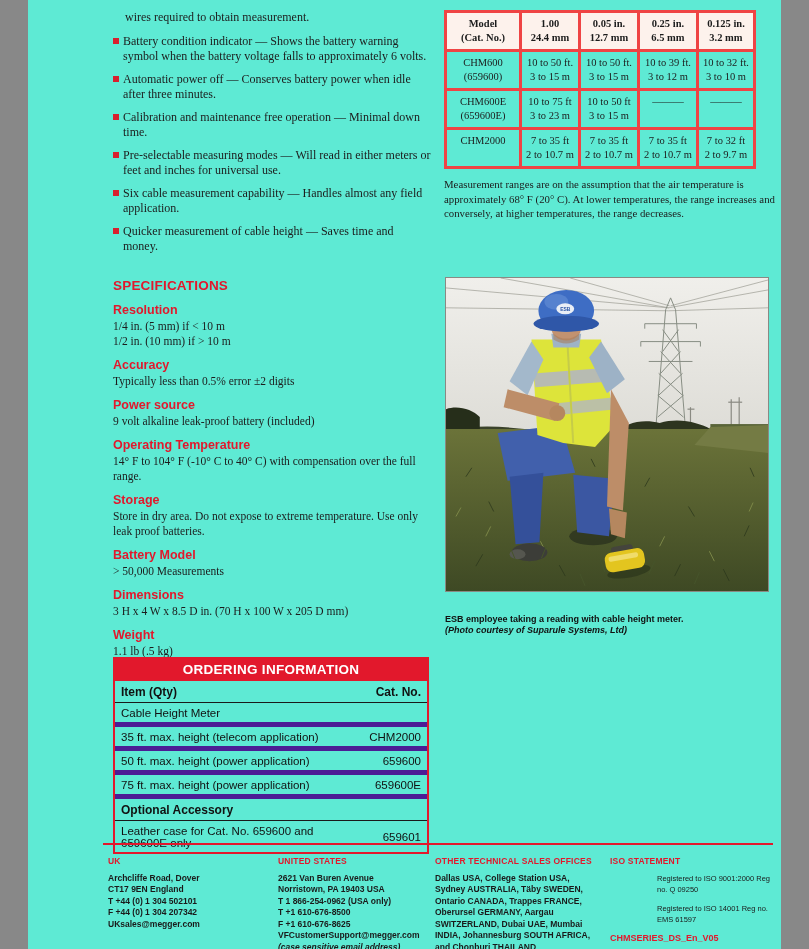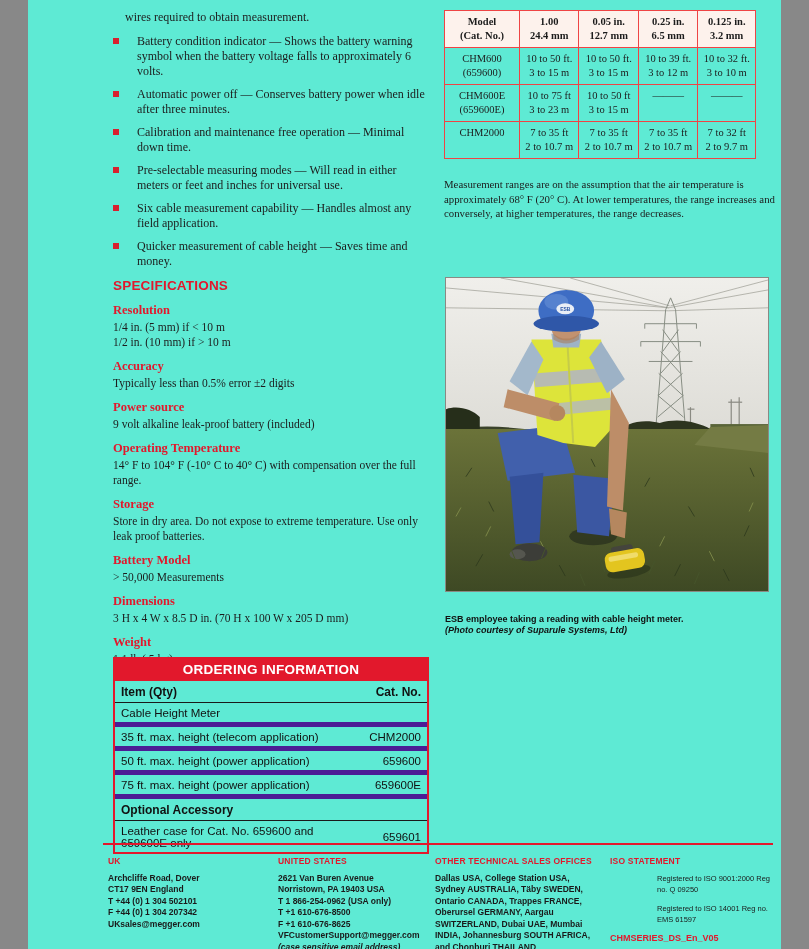--- a/index.html
+++ b/index.html
@@ -4,34 +4,34 @@
 <style>
   * { margin:0; padding:0; box-sizing:border-box; }
   body { background:#888; font-family:"Liberation Serif", serif; }
   .page {
     position:relative; width:753px; height:949px; margin:0 auto;
     background:#5eead4; color:#1c1c1c; overflow:hidden;
   }
   
   .intro-left { position:absolute; left:85px; top:10px; width:318px; font-size:12px; line-height:15px; }
   .cont-line { margin-left:12px; margin-bottom:9px; }
-  .feat { display:flex; gap:18px; margin-bottom:8px; }
+  .feat { display:flex; gap:4px; margin-bottom:8px; }
   .feat .bullet { width:6px; height:6px; background:#d8202e; margin-top:4px; flex:none; }
   
   .range-table { position:absolute; left:416px; top:10px; width:312px; border-collapse:collapse; font-size:10.5px; line-height:14px; }
-  .range-table th, .range-table td { border:1px solid #ef4444; text-align:center; vertical-align:top; padding:4px 2px; }
+  .range-table th, .range-table td { border:3px solid #ef4444; text-align:center; vertical-align:top; padding:4px 2px; }
   .range-table th { background:#fdf2ec; font-weight:bold; }
   .range-table td { height:36px; }
   .range-table .c0 { width:75px; }
   
   .note { position:absolute; left:416px; top:177px; width:332px; font-size:10.8px; line-height:14.5px; }
   
   .specs { position:absolute; left:85px; top:278px; width:318px; }
   .specs h2 { font-family:"Liberation Sans", sans-serif; font-size:13.5px; color:#e2182c; letter-spacing:.2px; margin-bottom:10px; }
-  .spec-item h3 { font-family:Liberation Serif, serif; font-size:12.5px; color:#e2182c; margin:9px 0 2px; }
+  .spec-item h3 { font-family:Liberation Sans, sans-serif; font-size:12.5px; color:#e2182c; margin:9px 0 2px; }
   .spec-item .body { font-size:11.5px; line-height:15px; white-space:pre-line; }
   
   .photo { position:absolute; left:417px; top:277px; width:324px; height:315px; border:1px solid #8a8a84; }
   .photo svg { display:block; width:100%; height:100%; }
   .caption { position:absolute; left:417px; top:614px; width:330px; font-family:"Liberation Sans", sans-serif; font-size:9px; font-weight:bold; line-height:11px; color:#111; }
   .caption .l2 { font-style:italic; }
   
   .order { position:absolute; left:85px; top:657px; width:316px; border:2px solid #e2182c; font-family:"Liberation Sans", sans-serif; }
   .order-title { background:#e2182c; color:#fff; text-align:center; font-size:13.5px; font-weight:bold; padding:3px 0 4px; letter-spacing:.3px; }
   .order table { width:100%; border-collapse:collapse; font-size:11.5px; color:#111; }

